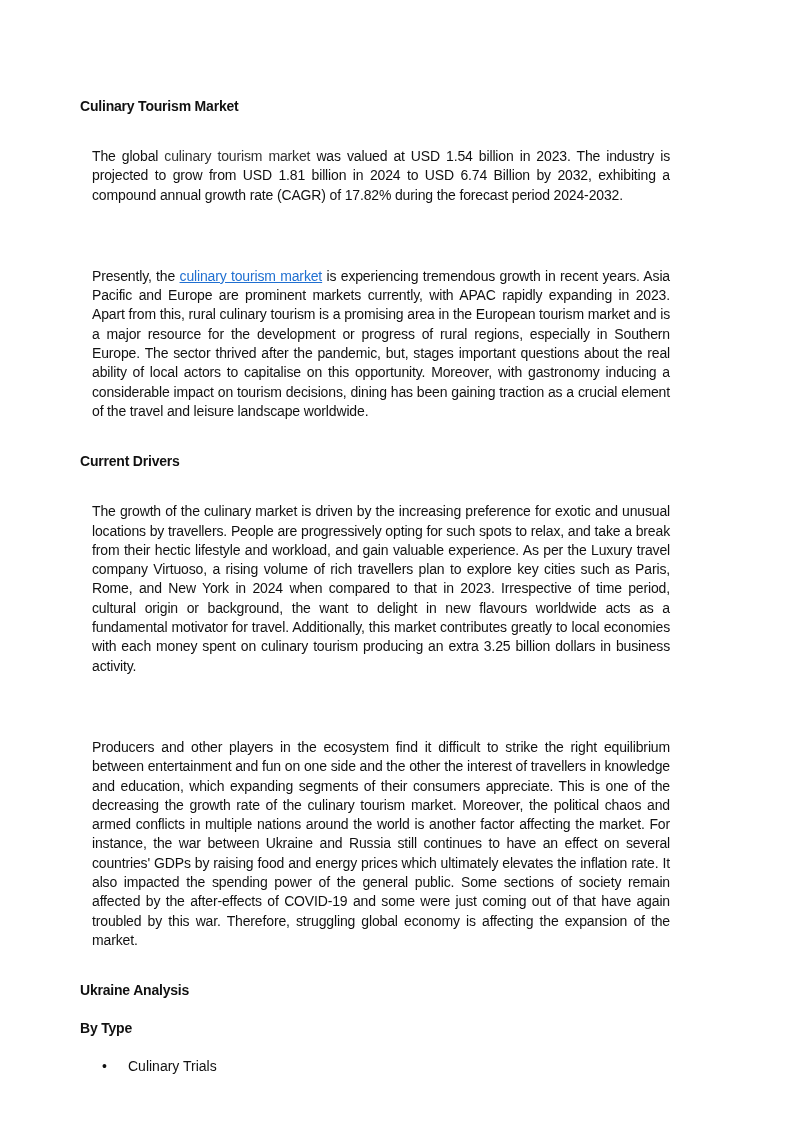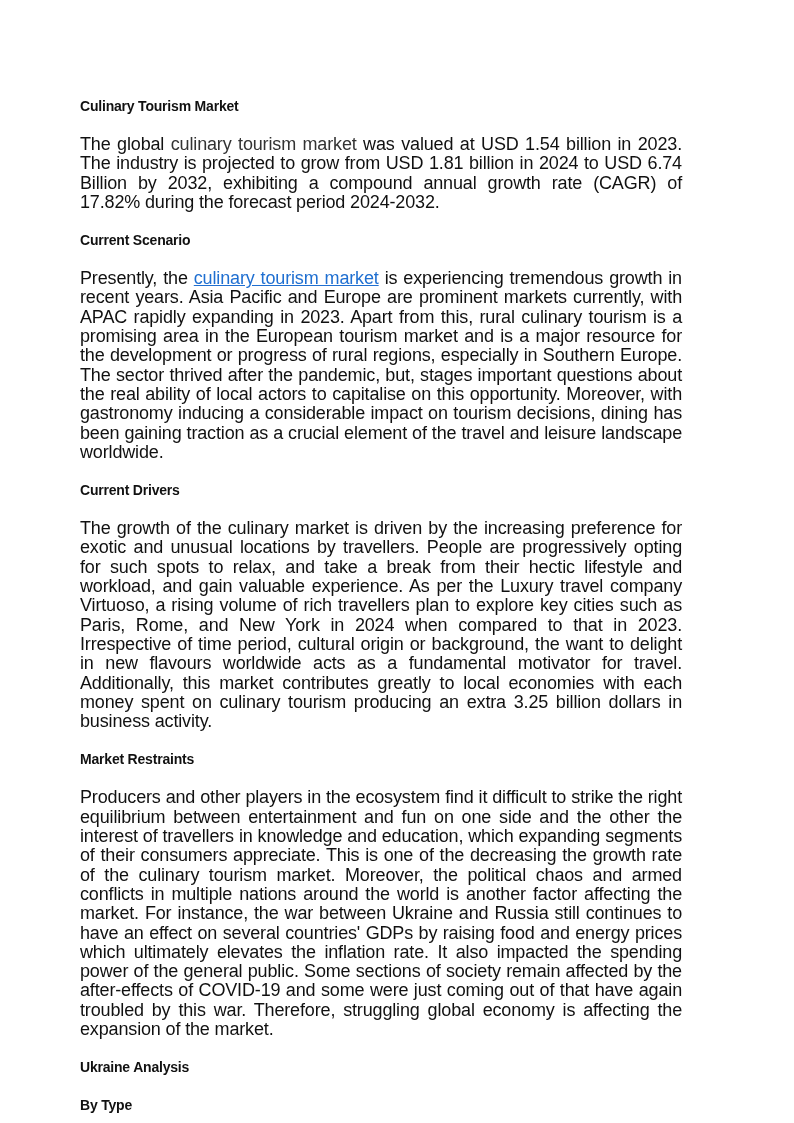--- a/index.html
+++ b/index.html
@@ -22,23 +22,23 @@
       width: 602px;
     }
     .heading {
       font-weight: bold;
       font-size: 14px;
       line-height: 19px;
       margin: 0;
       letter-spacing: -0.2px;
     }
     .para {
-      font-size: 18px;
+      font-size: 14px;
       line-height: 19.3px;
-      margin: 0;
+      margin: 12px;
       text-align: justify;
       letter-spacing: -0.15px;
     }
     .muted { color: #333333; }
     .link {
       color: #1f6fd1;
       text-decoration: underline;
     }
     .gap-after-heading { height: 19px; }
     .gap-after-para { height: 19px; }
@@ -63,33 +63,31 @@
 <body>
 
 <div class="page">
 
   <p class="heading">Culinary Tourism Market</p>
   <div class="gap-after-heading"></div>
 
   <p class="para"><span>The global </span><span class="muted">culinary tourism market</span><span> was valued at USD 1.54 billion in 2023. The industry is projected to grow from USD 1.81 billion in 2024 to USD 6.74 Billion by 2032, exhibiting a compound annual growth rate (CAGR) of 17.82% during the forecast period 2024-2032.</span></p>
   <div class="gap-after-para"></div>
 
-  <p class="heading">Current Scenario</p>
   <div class="gap-after-heading"></div>
 
   <p class="para"><span>Presently, the </span><a class="link" href="#">culinary tourism market</a><span> is experiencing tremendous growth in recent years. Asia Pacific and Europe are prominent markets currently, with APAC rapidly expanding in 2023. Apart from this, rural culinary tourism is a promising area in the European tourism market and is a major resource for the development or progress of rural regions, especially in Southern Europe. The sector thrived after the pandemic, but, stages important questions about the real ability of local actors to capitalise on this opportunity. Moreover, with gastronomy inducing a considerable impact on tourism decisions, dining has been gaining traction as a crucial element of the travel and leisure landscape worldwide.</span></p>
   <div class="gap-after-para"></div>
 
   <p class="heading">Current Drivers</p>
   <div class="gap-after-heading"></div>
 
   <p class="para">The growth of the culinary market is driven by the increasing preference for exotic and unusual locations by travellers. People are progressively opting for such spots to relax, and take a break from their hectic lifestyle and workload, and gain valuable experience. As per the Luxury travel company Virtuoso, a rising volume of rich travellers plan to explore key cities such as Paris, Rome, and New York in 2024 when compared to that in 2023. Irrespective of time period, cultural origin or background, the want to delight in new flavours worldwide acts as a fundamental motivator for travel. Additionally, this market contributes greatly to local economies with each money spent on culinary tourism producing an extra 3.25 billion dollars in business activity.</p>
   <div class="gap-after-para"></div>
 
-  <p class="heading">Market Restraints</p>
   <div class="gap-after-heading"></div>
 
   <p class="para">Producers and other players in the ecosystem find it difficult to strike the right equilibrium between entertainment and fun on one side and the other the interest of travellers in knowledge and education, which expanding segments of their consumers appreciate. This is one of the decreasing the growth rate of the culinary tourism market. Moreover, the political chaos and armed conflicts in multiple nations around the world is another factor affecting the market. For instance, the war between Ukraine and Russia still continues to have an effect on several countries' GDPs by raising food and energy prices which ultimately elevates the inflation rate. It also impacted the spending power of the general public. Some sections of society remain affected by the after-effects of COVID-19 and some were just coming out of that have again troubled by this war. Therefore, struggling global economy is affecting the expansion of the market.</p>
   <div class="gap-after-para"></div>
 
   <p class="heading">Ukraine Analysis</p>
   <div class="gap-after-heading"></div>
 
   <p class="heading">By Type</p>
   <div class="gap-after-heading"></div>

